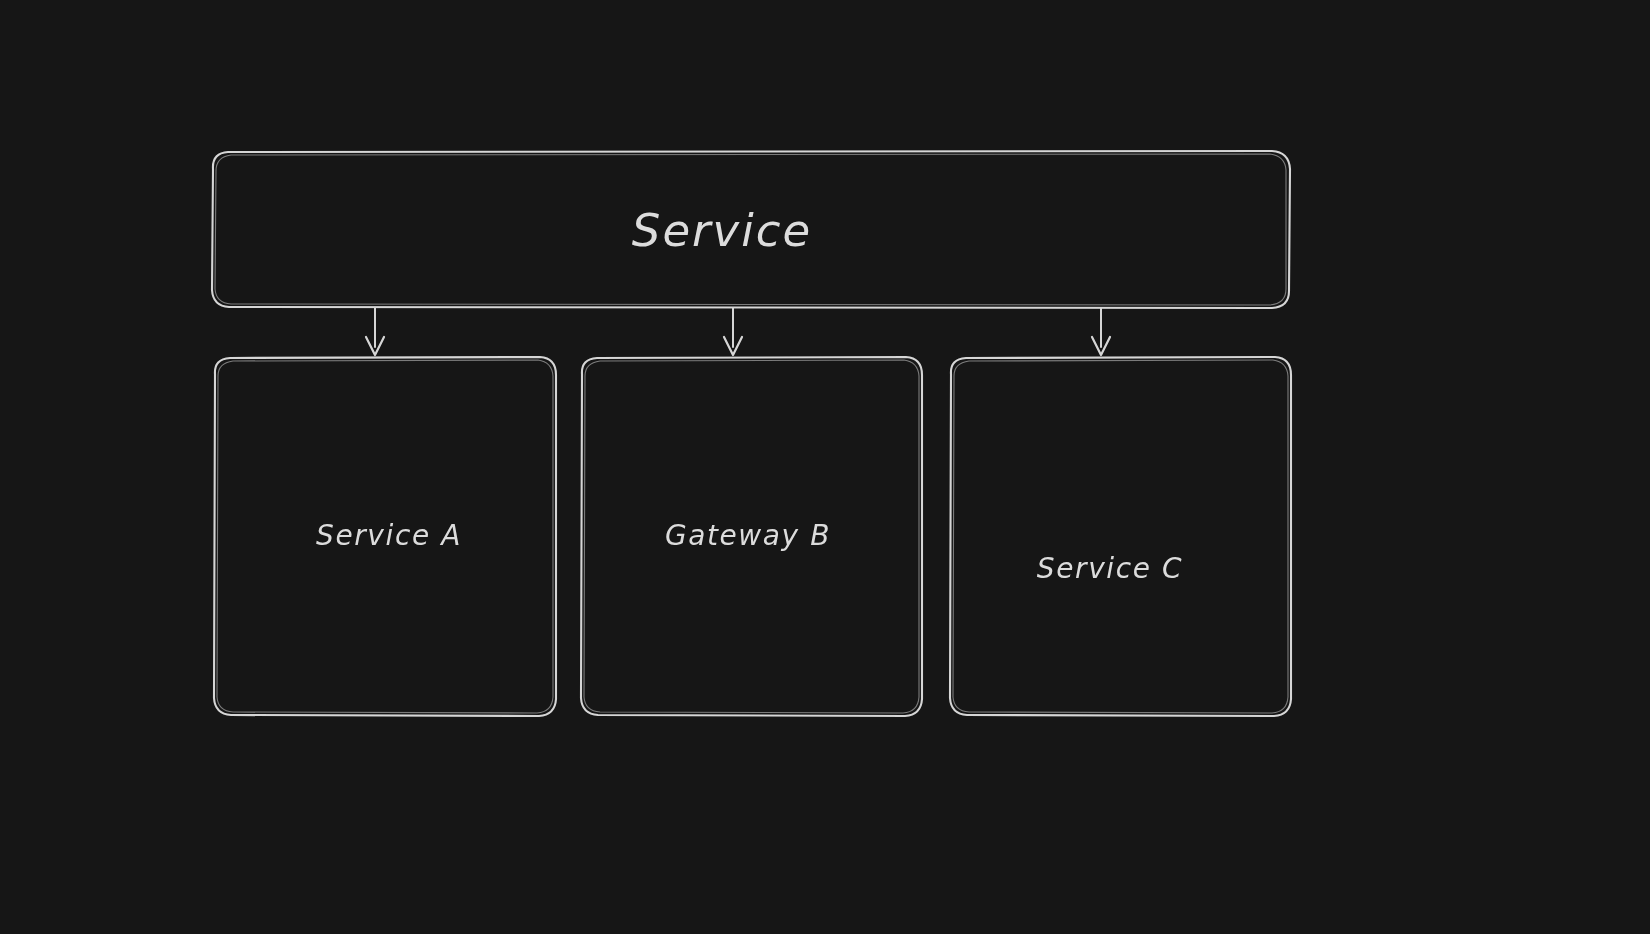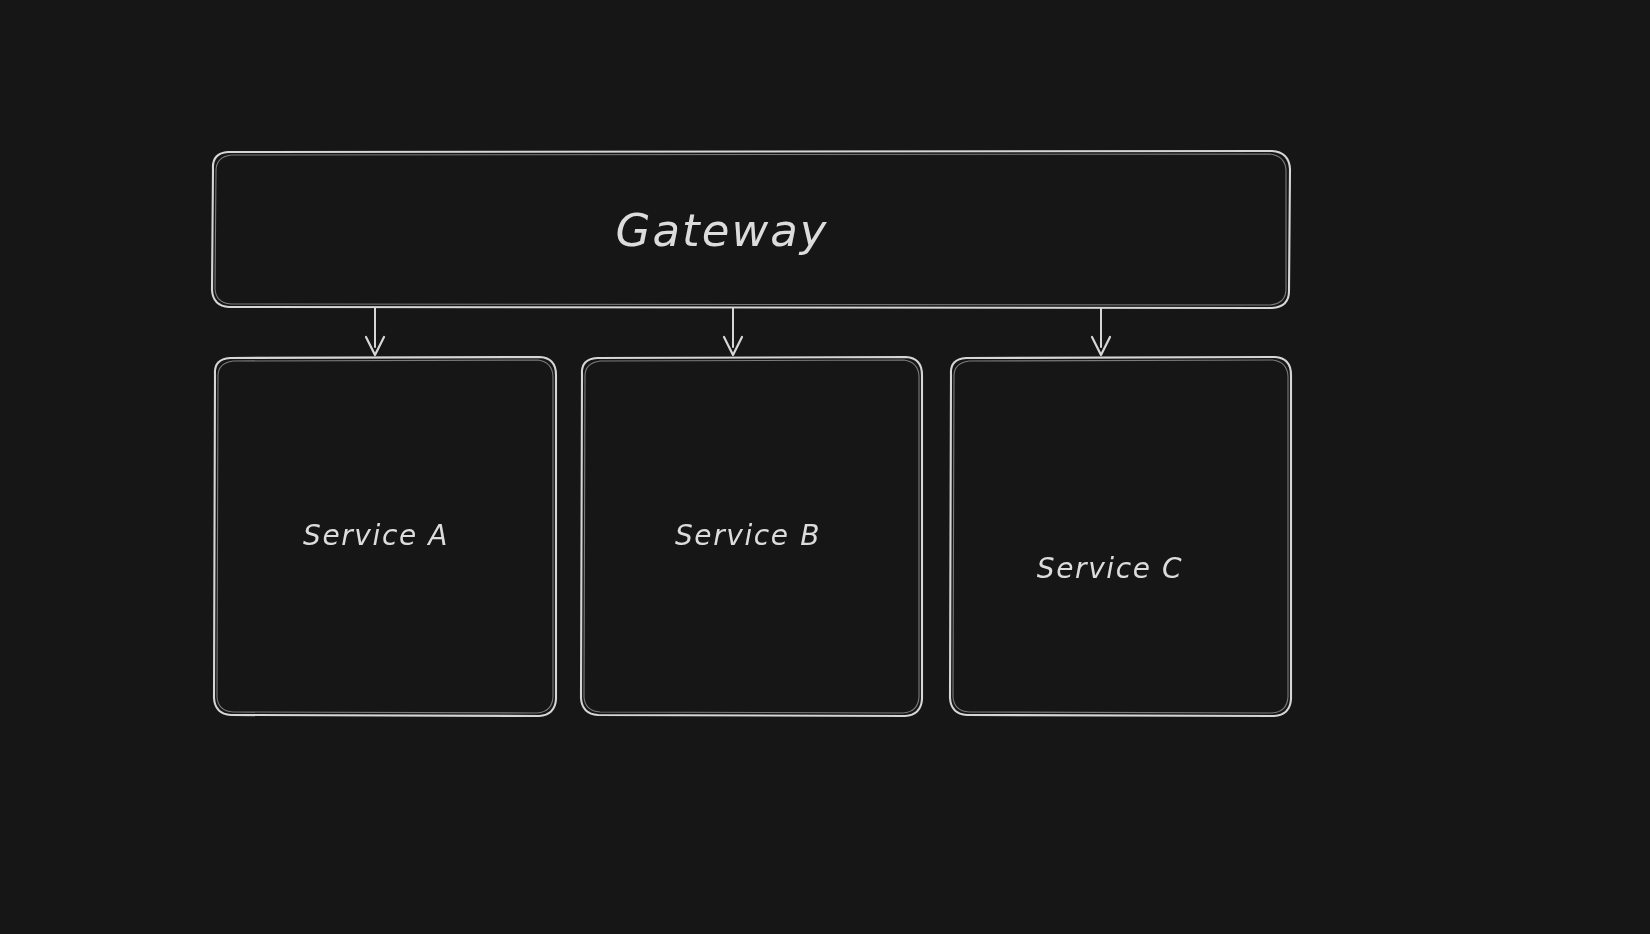--- a/index.html
+++ b/index.html
@@ -178,21 +178,21 @@
       <path class="edge-line" d="M 733 308 L 733 347"></path>
       <path class="edge-head" d="M 724 337 L 733 355 L 742 337"></path>
     </g>
 
     <g>
       <path class="edge-line" d="M 1101 308 L 1101 347"></path>
       <path class="edge-head" d="M 1092 337 L 1101 355 L 1110 337"></path>
     </g>
   </svg>
 
-  <div class="node-label label-gateway" style="left: 722px; top: 230px;">Gateway</div>
+  <div class="node-label label-gateway" style="left: 722px; top: 230px;">Service</div>
 
-  <div class="node-label label-service" style="left: 376px; top: 535px;">Service A</div>
+  <div class="node-label label-service" style="left: 389px; top: 535px;">Service A</div>
 
-  <div class="node-label label-service" style="left: 748px; top: 535px;">Service B</div>
+  <div class="node-label label-service" style="left: 748px; top: 535px;">Gateway B</div>
 
   <div class="node-label label-service" style="left: 1110px; top: 535px; margin-top: 33px;">Service C</div>
 
 </div>
 
 </body></html>

